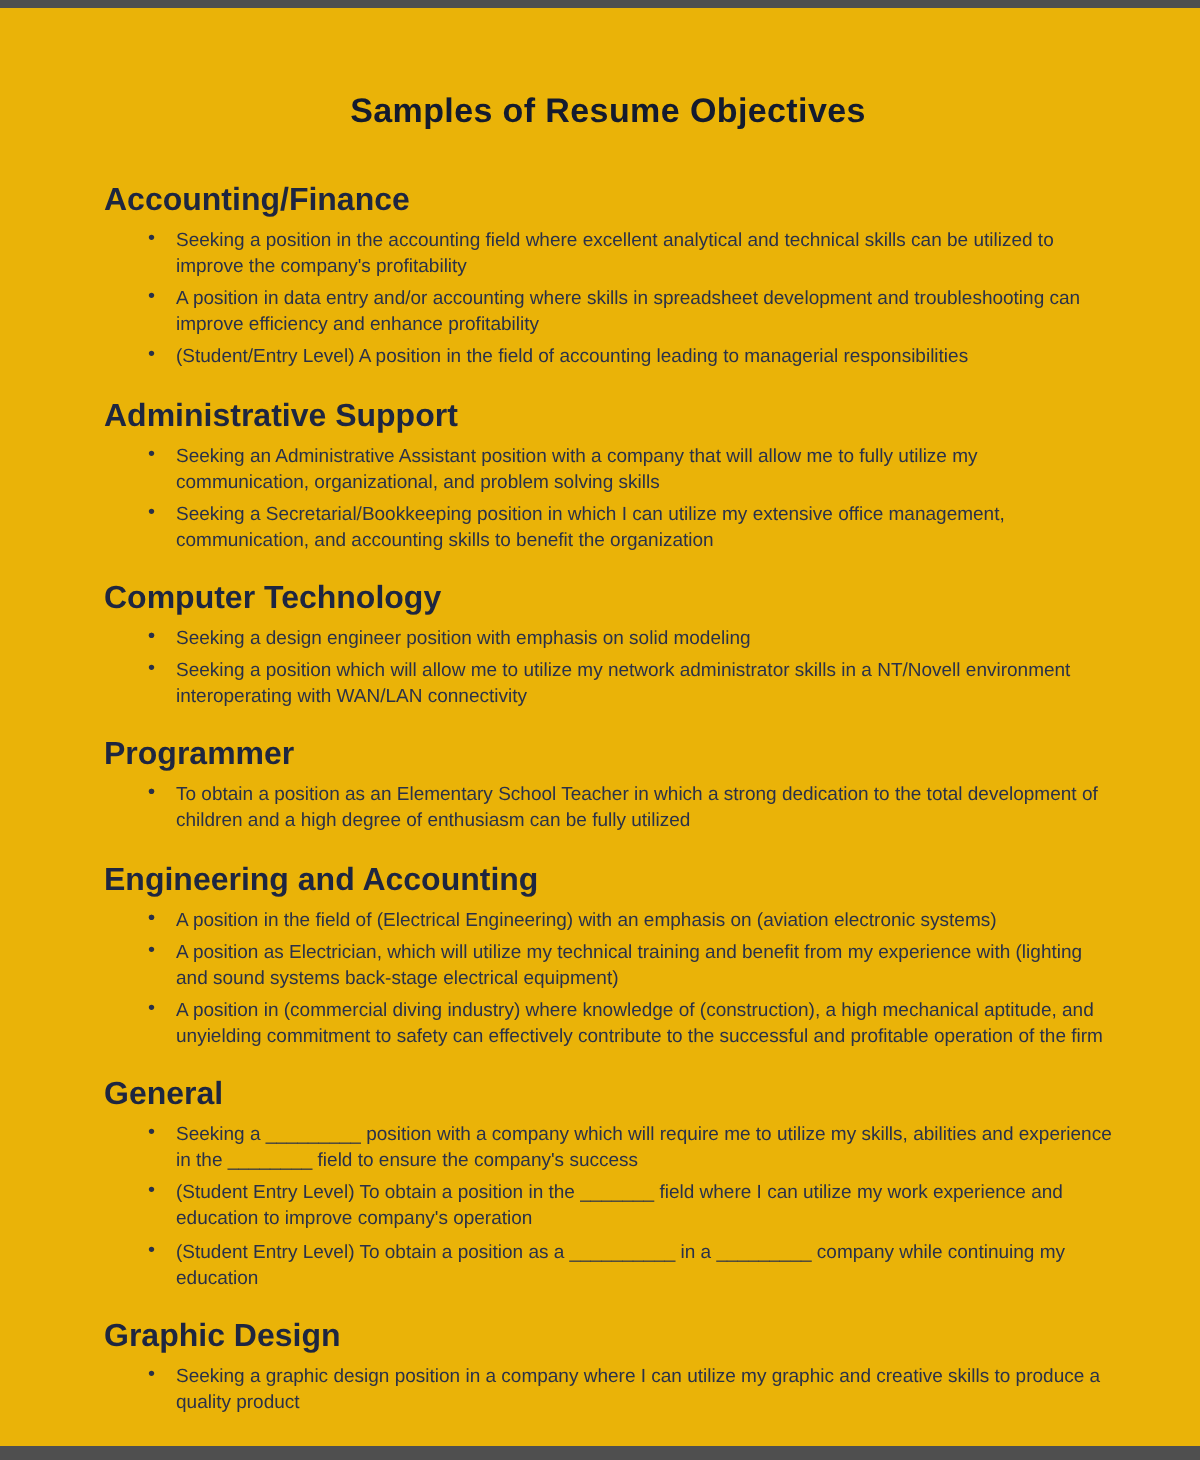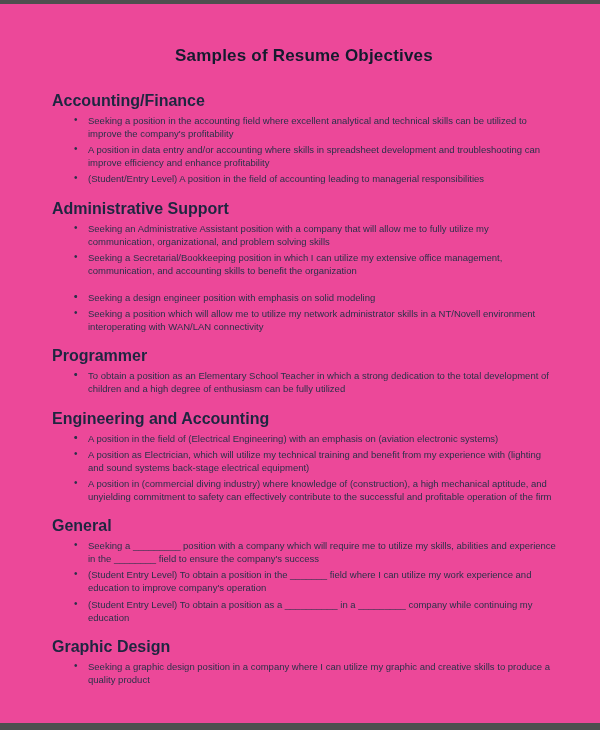--- a/index.html
+++ b/index.html
@@ -5,21 +5,21 @@
   html, body {
     margin: 0;
     padding: 0;
     background: #e9e9e9;
   }
   .page {
     position: relative;
     width: 600px;
     height: 730px;
     margin: 0 auto;
-    background: #ec4899;
+    background: #eab308;
     overflow: hidden;
     box-sizing: border-box;
     font-family: "Liberation Sans", "DejaVu Sans", sans-serif;
     color: var(--c-body, #2a3149);
   }
   .edge {
     position: absolute;
     left: 0;
     right: 0;
     background: var(--c-edge, #4f4f4f);
@@ -91,20 +91,21 @@
           </ul>
         </section>
         <section class="section">
           <h2 class="heading">Administrative Support</h2>
           <ul class="items">
             <li class="item"><span class="bullet">•</span><span class="item-text">Seeking an Administrative Assistant position with a company that will allow me to fully utilize my communication, organizational, and problem solving skills</span></li>
             <li class="item"><span class="bullet">•</span><span class="item-text">Seeking a Secretarial/Bookkeeping position in which I can utilize my extensive office management, communication, and accounting skills to benefit the organization</span></li>
           </ul>
         </section>
         <section class="section">
+          <h2 class="heading">Computer Technology</h2>
           <ul class="items">
             <li class="item"><span class="bullet">•</span></li>
             <li class="item"><span class="bullet">•</span><span class="item-text">Seeking a design engineer position with emphasis on solid modeling</span></li>
             <li class="item"><span class="bullet">•</span><span class="item-text">Seeking a position which will allow me to utilize my network administrator skills in a NT/Novell environment interoperating with WAN/LAN connectivity</span></li>
           </ul>
         </section>
         <section class="section">
           <h2 class="heading">Programmer</h2>
           <ul class="items">
             <li class="item"><span class="bullet">•</span></li>

